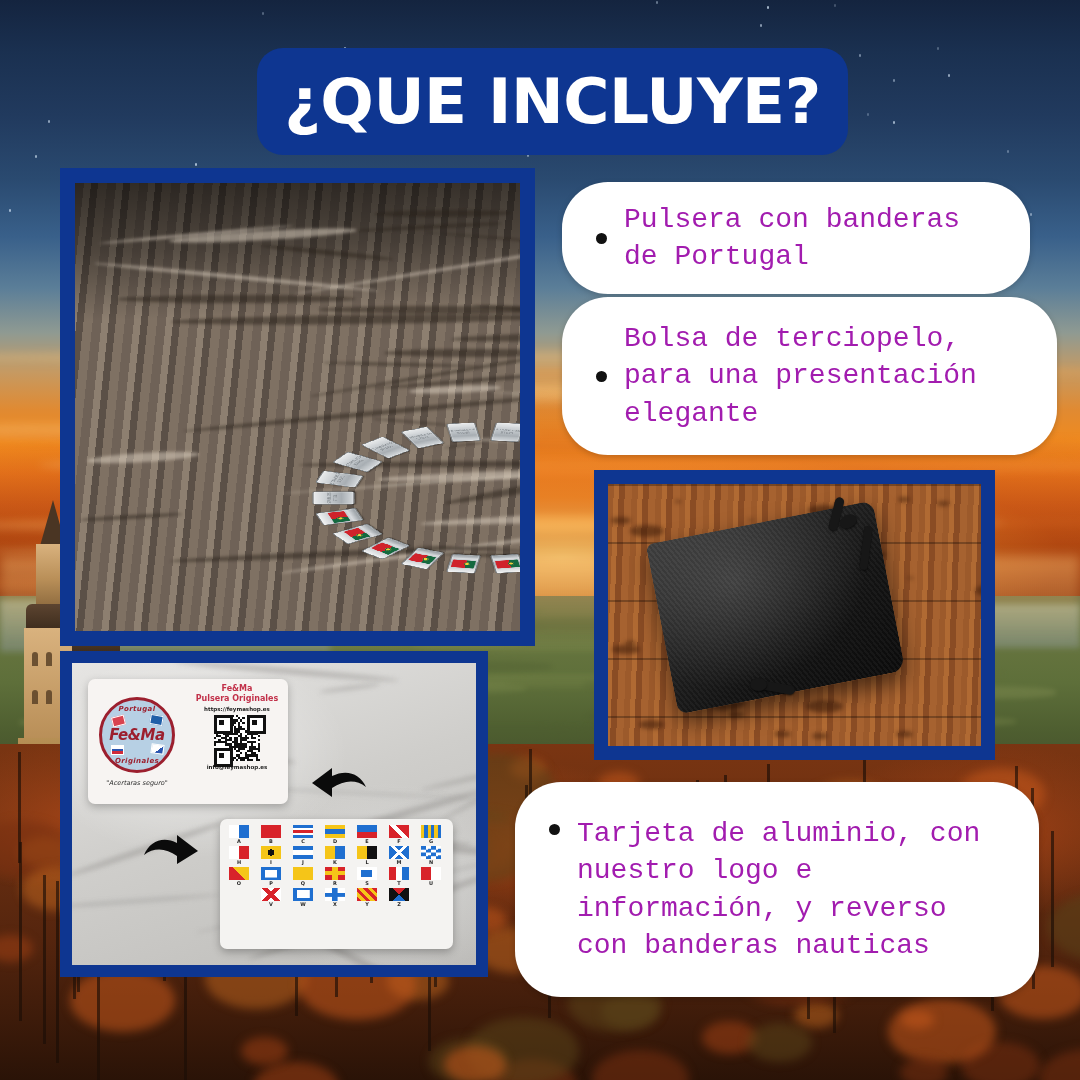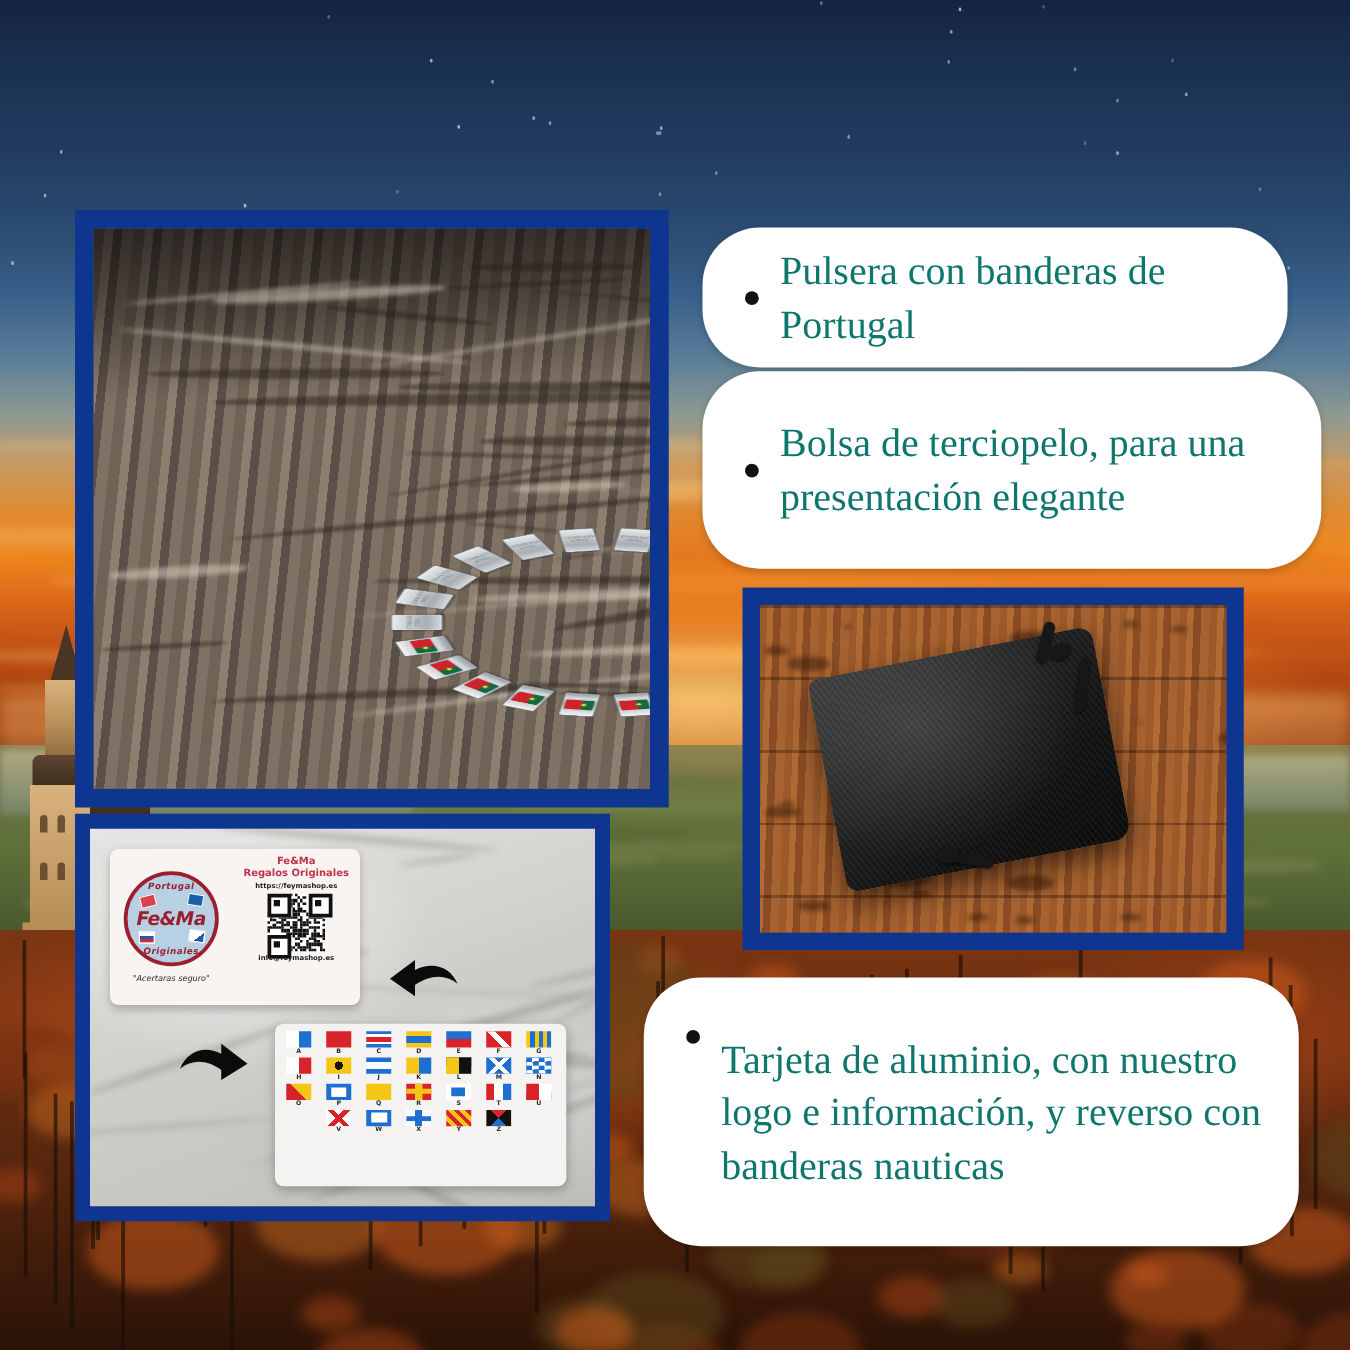--- a/index.html
+++ b/index.html
@@ -201,22 +201,22 @@
     position:absolute;background:#ffffff;border-radius:46px;
     display:flex;align-items:center;
     box-shadow:0 2px 6px rgba(0,0,0,.18);
     box-sizing:border-box;
   }
   .pill .bullet-dot{
     flex:0 0 auto;width:11px;height:11px;border-radius:50%;
     background:#111;margin-right:17px;
   }
   .pill .pill-text{
-    color:#0f766e;font-size:32px;line-height:1.33;
-    font-family:Liberation Serif, serif;
+    color:#a21caf;font-size:28px;line-height:1.33;
+    font-family:Liberation Mono, monospace;
   }
 </style>
 </head>
 <body>
 
 <div class="stage">
 
   <div class="bg">
     <div class="bg-sky"></div>
     <div class="stars" id="stars">
@@ -461,20 +461,23 @@
           <div class="treetrunk" style="left: 106.854px; top: 33.4313px; height: 60.9316px;"></div>
           <div class="treetrunk" style="left: 18.901px; top: 97.8108px; height: 179.408px;"></div>
           <div class="treetrunk" style="left: 334.775px; top: 119.634px; height: 133.307px;"></div>
           <div class="treetrunk" style="left: 77.2557px; top: 93.4285px; height: 155.035px;"></div>
           <div class="treetrunk" style="left: 525.452px; top: 40.9962px; height: 100.872px;"></div>
           <div class="treetrunk" style="left: 528.767px; top: 4.83617px; height: 53.9851px;"></div>
         </div>
     </div>
   </div>
 
+  <div class="title-banner">
+    <span class="title-text">¿QUE INCLUYE?</span>
+  </div>
 
   <div class="frame" style="left:60px;top:168px;width:475px;height:478px;">
     <div class="photo wood-dark" style="left:15px;top:15px;width:445px;height:448px;">
       <div id="wood-detail">
           <div class="wood-light" style="left: 23.882px; top: 50.0747px; width: 195.033px; height: 3.49591px; transform: rotate(-5.2deg);"></div>
           <div class="wood-grain" style="left: 41.7762px; top: 112.348px; width: 238.556px; height: 8.36623px; transform: rotate(-0.1deg);"></div>
           <div class="wood-grain" style="left: 281.093px; top: 41.6992px; width: 145.514px; height: 3.51343px; transform: rotate(-2.9deg);"></div>
           <div class="wood-light" style="left: 215.809px; top: 78.9576px; width: 374.877px; height: 2.86888px; transform: rotate(-9.4deg);"></div>
           <div class="wood-grain" style="left: 4.81722px; top: 331.906px; width: 103.334px; height: 4.46355px; transform: rotate(-3.3deg);"></div>
           <div class="wood-grain" style="left: 367.775px; top: 255.513px; width: 100.461px; height: 2.20712px; transform: rotate(-9.3deg);"></div>
@@ -621,21 +624,21 @@
             <span class="logo-arc bot">Originales</span>
             <span class="mini-flag" style="left:10px;top:16px;background:#d9434f;transform:rotate(-14deg);"></span>
             <span class="mini-flag" style="right:9px;top:15px;background:#1f5fa8;transform:rotate(10deg);"></span>
             <span class="mini-flag" style="left:9px;bottom:15px;background:linear-gradient(180deg,#fff 0 34%,#2b56b0 34% 67%,#d02b3a 67% 100%);"></span>
             <span class="mini-flag" style="right:8px;bottom:16px;background:linear-gradient(135deg,#fff 60%,#2b56b0 60%);transform:rotate(8deg);"></span>
           </div>
           <span class="tagline">"Acertaras seguro"</span>
         </div>
         <div class="biz-right">
           <span class="biz-brand">Fe&amp;Ma</span>
-          <span class="biz-brand">Regalos Originales</span>
+          <span class="biz-brand">Pulsera Originales</span>
           <span class="biz-url">https://feymashop.es</span>
           <div class="qr" id="qr">
               <div class="qr-cell" style="left: 17.5238px; top: 0px; width: 2.19048px; height: 2.19048px;"></div>
               <div class="qr-cell" style="left: 21.9048px; top: 0px; width: 2.19048px; height: 2.19048px;"></div>
               <div class="qr-cell" style="left: 15.3333px; top: 2.19048px; width: 2.19048px; height: 2.19048px;"></div>
               <div class="qr-cell" style="left: 24.0952px; top: 2.19048px; width: 2.19048px; height: 2.19048px;"></div>
               <div class="qr-cell" style="left: 28.4762px; top: 2.19048px; width: 2.19048px; height: 2.19048px;"></div>
               <div class="qr-cell" style="left: 15.3333px; top: 4.38095px; width: 2.19048px; height: 2.19048px;"></div>
               <div class="qr-cell" style="left: 17.5238px; top: 4.38095px; width: 2.19048px; height: 2.19048px;"></div>
               <div class="qr-cell" style="left: 19.7143px; top: 4.38095px; width: 2.19048px; height: 2.19048px;"></div>

